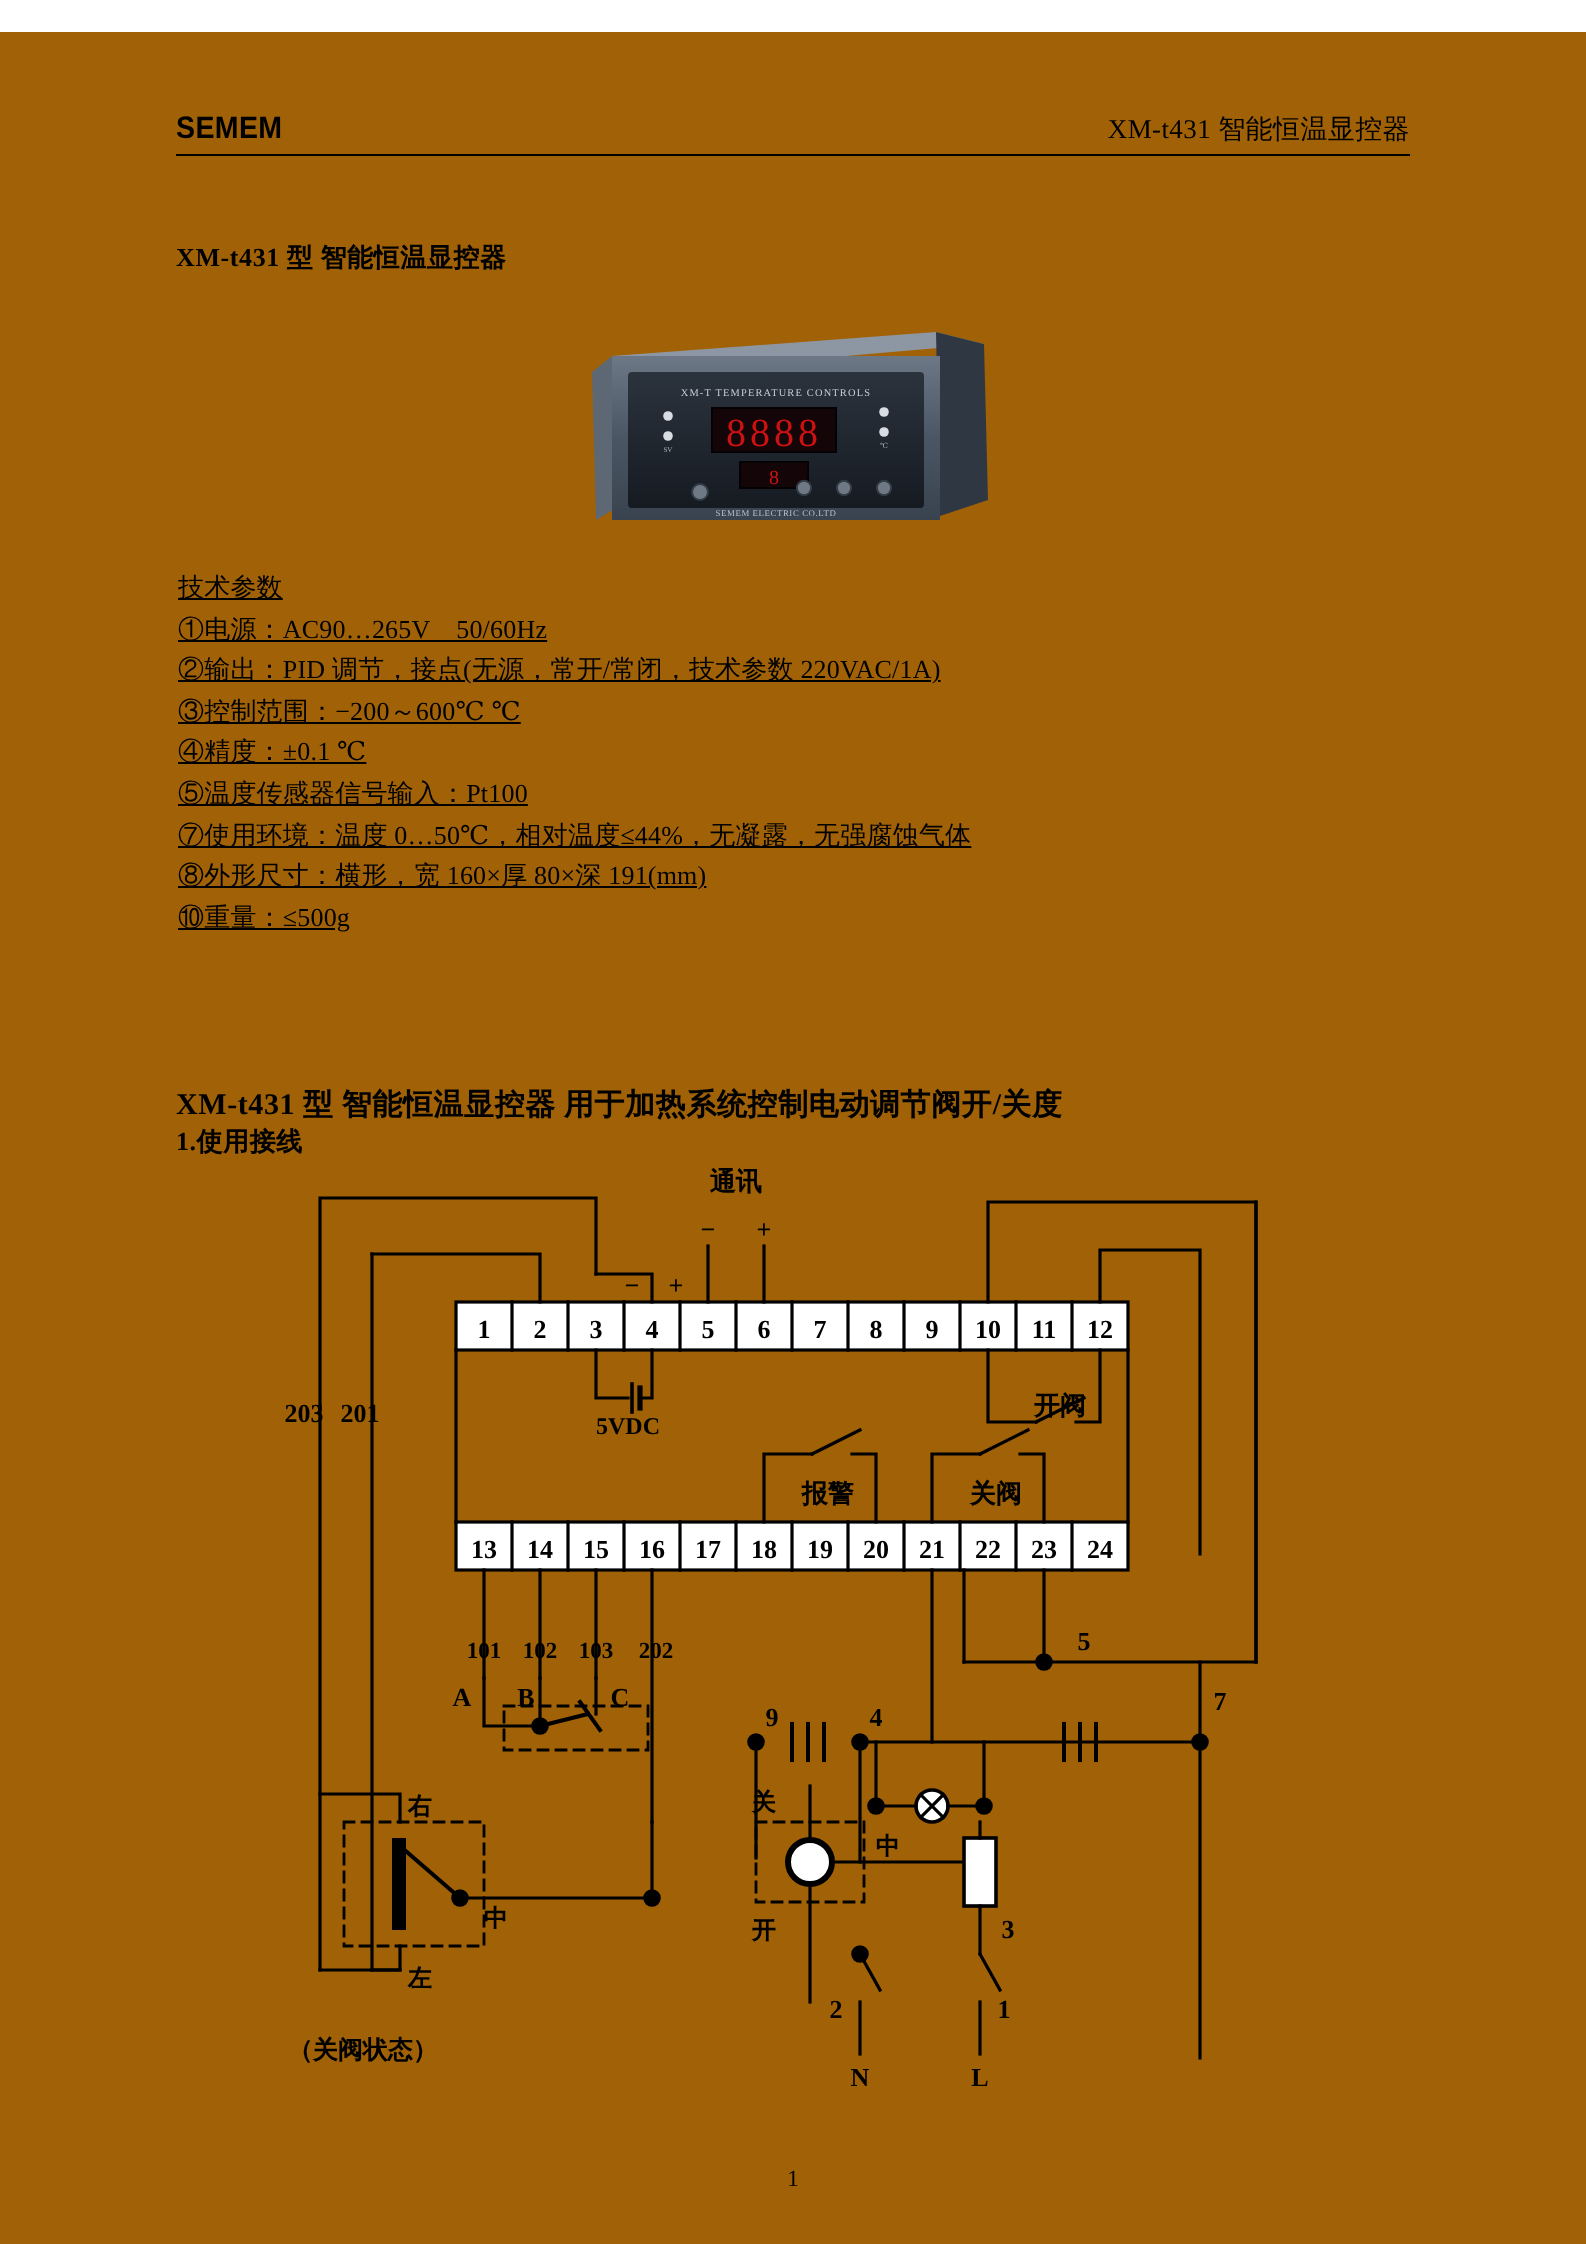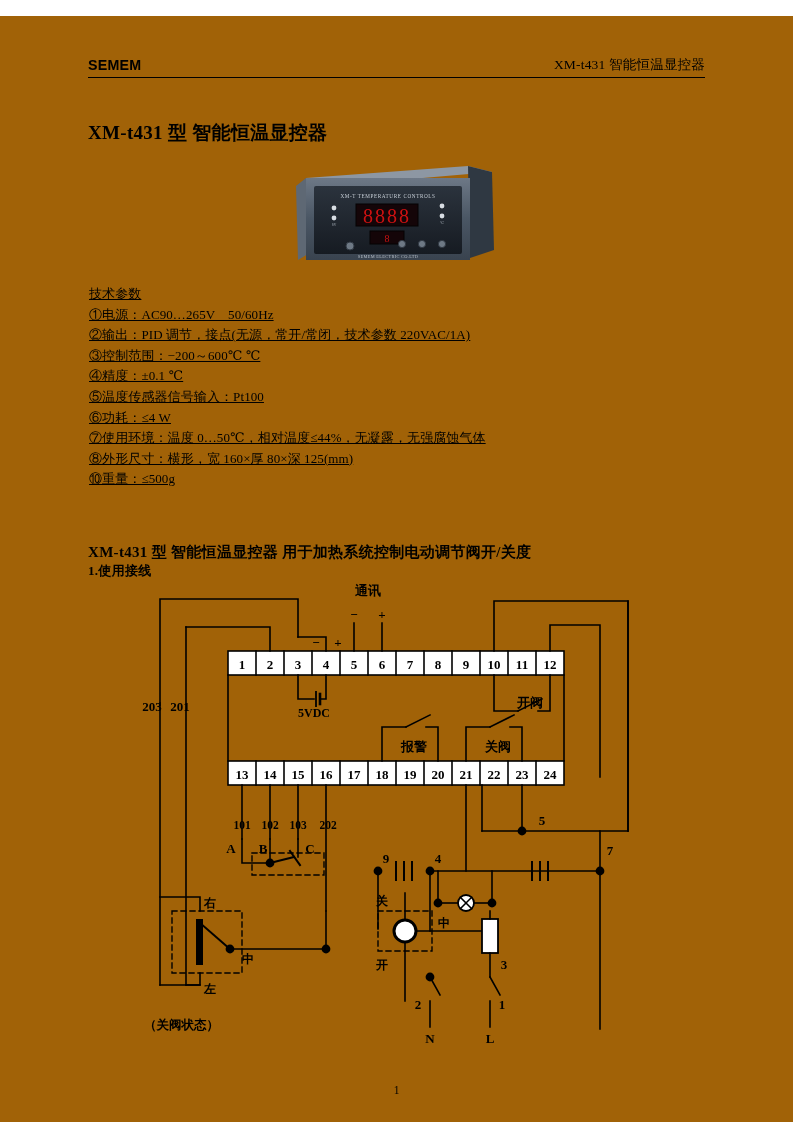--- a/index.html
+++ b/index.html
@@ -47,21 +47,21 @@
     font-size: 13.5px;
     letter-spacing: 0.2px;
   }
 
   
   .h-title {
     position: absolute;
     left: 88px;
     font-family: "Liberation Serif", "DejaVu Serif", serif;
     font-weight: bold;
-    font-size: 19px;
+    font-size: 13px;
     letter-spacing: 0.3px;
     white-space: nowrap;
   }
   #title-main { top: 104px; }
   #title-sec  { top: 527px; font-size: 15px; }
   #title-sub  { top: 546px; font-size: 13px; }
 
   
   .photo-wrap {
     position: absolute;
@@ -173,23 +173,22 @@
     </svg>
   </div>
 
   <div class="specs">
     <div class="line">技术参数</div>
     <div class="line">①电源：AC90…265V　50/60Hz</div>
     <div class="line">②输出：PID 调节，接点(无源，常开/常闭，技术参数 220VAC/1A)</div>
     <div class="line">③控制范围：−200～600℃ ℃</div>
     <div class="line">④精度：±0.1 ℃</div>
     <div class="line">⑤温度传感器信号输入：Pt100</div>
-    <div class="line">⑥功耗：≤4 W</div>
     <div class="line">⑦使用环境：温度 0…50℃，相对温度≤44%，无凝露，无强腐蚀气体</div>
-    <div class="line">⑧外形尺寸：横形，宽 160×厚 80×深 125(mm)</div>
+    <div class="line">⑧外形尺寸：横形，宽 160×厚 80×深 191(mm)</div>
     <div class="line">⑩重量：≤500g</div>
   </div>
 
   <div class="h-title" id="title-sec">XM-t431 型  智能恒温显控器  用于加热系统控制电动调节阀开/关度</div>
   <div class="h-title" id="title-sub">1.使用接线</div>
 
   <div class="diagram">
     <svg width="540" height="470" viewBox="0 0 540 470">
       <g fill="none" stroke="#000" stroke-width="1.6" stroke-linecap="square">
 

